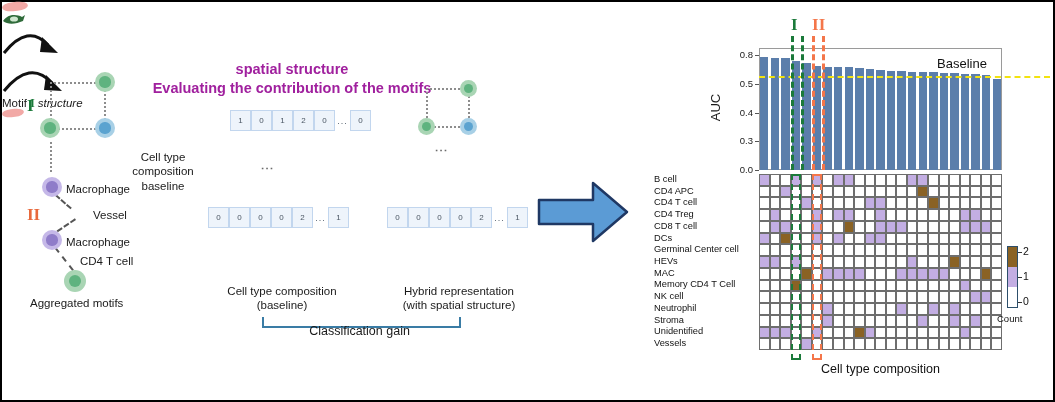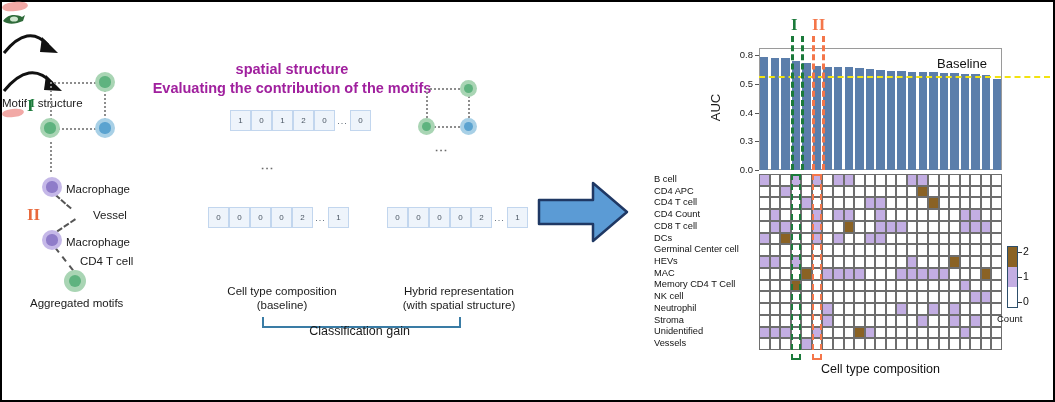--- a/index.html
+++ b/index.html
@@ -111,25 +111,30 @@
     <div class="roman roman-ii" style="left: 25px; top: 203px;">II</div>
     <div class="lbl" style="left: 64px; top: 181px;">Macrophage</div>
     <div class="lbl" style="left: 91px; top: 207px;">Vessel</div>
     <div class="lbl" style="left: 64px; top: 234px;">Macrophage</div>
     <div class="lbl" style="left: 78px; top: 253px;">CD4 T cell</div>
     <div class="lbl" style="left: 28px; top: 295px;">Aggregated motifs</div>
     <div style="left: 130px; top: 112px; width: 58px; height: 36px;"><svg width="58" height="36" viewBox="0 0 58 36">
         <path d="M2,30 Q 26.1,0 46,22" stroke="#111" stroke-width="3" fill="none"></path>
         <path d="M40,14 L56,30 L38,29 Z" fill="#111"></path>
       </svg></div>
+    <div class="lbl-c" style="left: 120px; top: 148px; width: 82px;">
+      <div>Cell type</div>
+      <div>composition</div>
+      <div>baseline</div>
+    </div>
     <div style="left: 318px; top: 82px; width: 62px; height: 38px;"><svg width="62" height="38" viewBox="0 0 62 38">
         <path d="M2,32 Q 27.900000000000002,0 50,24" stroke="#111" stroke-width="3" fill="none"></path>
         <path d="M44,16 L60,32 L42,31 Z" fill="#111"></path>
       </svg></div>
-    <div style="left: 316px; top: 120px; font-size: 11.5px; color: rgb(26, 26, 26); white-space: nowrap;"><span>Motif </span><span style="color: rgb(27, 122, 58); font-weight: bold; font-family: &quot;Liberation Serif&quot;, serif;">I</span><span style=""> structure</span></div>
+    <div style="left: 316px; top: 120px; font-size: 11.5px; color: rgb(26, 26, 26); white-space: nowrap;"><span>Motif </span><span style="color: rgb(27, 122, 58); font-weight: bold; font-family: &quot;Liberation Serif&quot;, serif;">I</span><span style="font-style: italic;"> structure</span></div>
     <div class="vec" style="left: 228px; top: 108px;">
       <div class="vbox">1</div>
       <div class="vbox">0</div>
       <div class="vbox">1</div>
       <div class="vbox">2</div>
       <div class="vbox">0</div>
       <div class="vdots">...</div>
       <div class="vbox">0</div>
     </div>
     <div class="vec" style="left: 206px; top: 205px;">
@@ -282,21 +287,21 @@
     <div class="hmcell" style="left: 894.348px; top: 195.467px; width: 10.5652px; height: 11.7333px; background: rgb(255, 255, 255);"></div>
     <div class="hmcell" style="left: 904.913px; top: 195.467px; width: 10.5652px; height: 11.7333px; background: rgb(255, 255, 255);"></div>
     <div class="hmcell" style="left: 915.478px; top: 195.467px; width: 10.5652px; height: 11.7333px; background: rgb(255, 255, 255);"></div>
     <div class="hmcell" style="left: 926.043px; top: 195.467px; width: 10.5652px; height: 11.7333px; background: rgb(138, 98, 36);"></div>
     <div class="hmcell" style="left: 936.609px; top: 195.467px; width: 10.5652px; height: 11.7333px; background: rgb(255, 255, 255);"></div>
     <div class="hmcell" style="left: 947.174px; top: 195.467px; width: 10.5652px; height: 11.7333px; background: rgb(255, 255, 255);"></div>
     <div class="hmcell" style="left: 957.739px; top: 195.467px; width: 10.5652px; height: 11.7333px; background: rgb(255, 255, 255);"></div>
     <div class="hmcell" style="left: 968.304px; top: 195.467px; width: 10.5652px; height: 11.7333px; background: rgb(255, 255, 255);"></div>
     <div class="hmcell" style="left: 978.87px; top: 195.467px; width: 10.5652px; height: 11.7333px; background: rgb(255, 255, 255);"></div>
     <div class="hmcell" style="left: 989.435px; top: 195.467px; width: 10.5652px; height: 11.7333px; background: rgb(255, 255, 255);"></div>
-    <div class="rowlabel" style="left: 652px; top: 207.067px; width: 105px;">CD4 Count</div>
+    <div class="rowlabel" style="left: 652px; top: 207.067px; width: 105px;">CD4 Treg</div>
     <div class="hmcell" style="left: 757px; top: 207.2px; width: 10.5652px; height: 11.7333px; background: rgb(255, 255, 255);"></div>
     <div class="hmcell" style="left: 767.565px; top: 207.2px; width: 10.5652px; height: 11.7333px; background: rgb(195, 174, 227);"></div>
     <div class="hmcell" style="left: 778.13px; top: 207.2px; width: 10.5652px; height: 11.7333px; background: rgb(255, 255, 255);"></div>
     <div class="hmcell" style="left: 788.696px; top: 207.2px; width: 10.5652px; height: 11.7333px; background: rgb(255, 255, 255);"></div>
     <div class="hmcell" style="left: 799.261px; top: 207.2px; width: 10.5652px; height: 11.7333px; background: rgb(255, 255, 255);"></div>
     <div class="hmcell" style="left: 809.826px; top: 207.2px; width: 10.5652px; height: 11.7333px; background: rgb(195, 174, 227);"></div>
     <div class="hmcell" style="left: 820.391px; top: 207.2px; width: 10.5652px; height: 11.7333px; background: rgb(255, 255, 255);"></div>
     <div class="hmcell" style="left: 830.957px; top: 207.2px; width: 10.5652px; height: 11.7333px; background: rgb(195, 174, 227);"></div>
     <div class="hmcell" style="left: 841.522px; top: 207.2px; width: 10.5652px; height: 11.7333px; background: rgb(195, 174, 227);"></div>
     <div class="hmcell" style="left: 852.087px; top: 207.2px; width: 10.5652px; height: 11.7333px; background: rgb(255, 255, 255);"></div>

